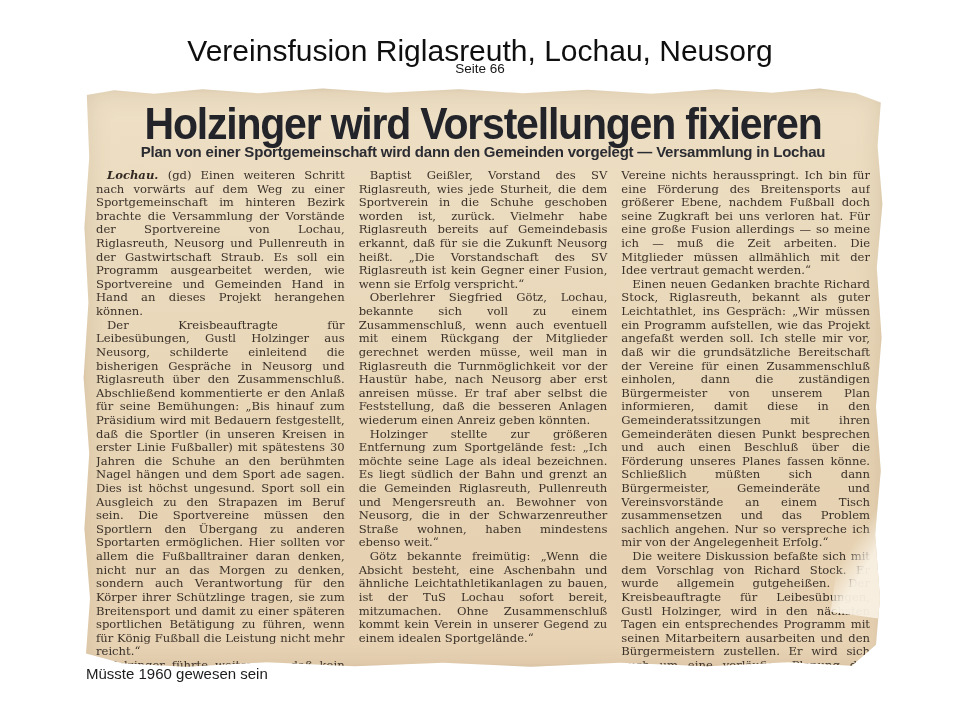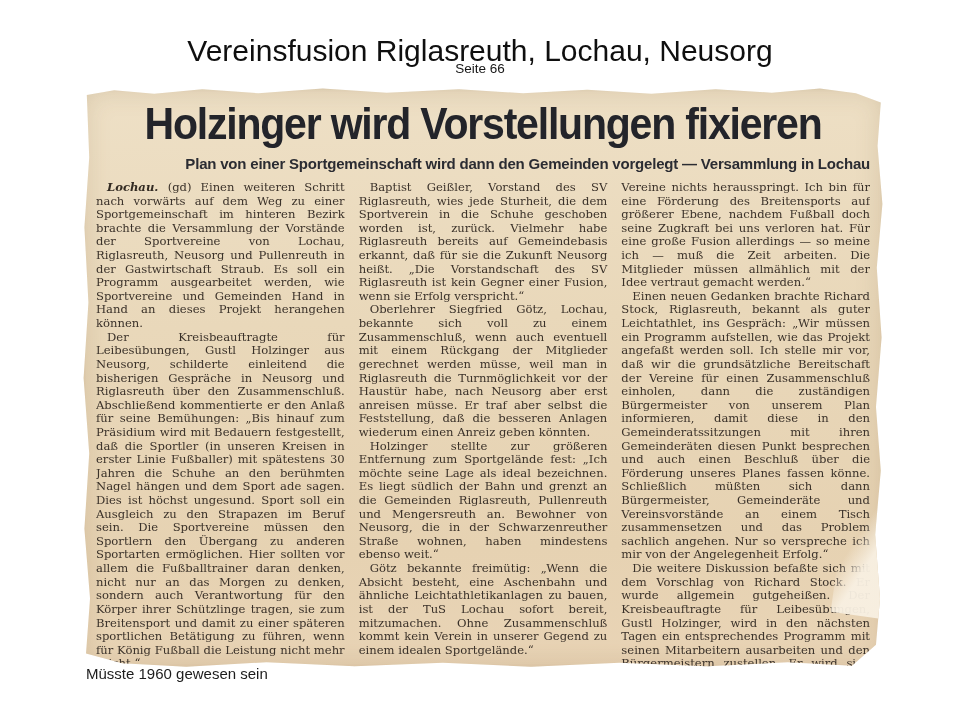--- a/index.html
+++ b/index.html
@@ -26,21 +26,21 @@
       1.0% 88%,0.3% 76%,0.9% 63%,0.2% 50%,0.8% 37%,0.3% 24%,0.9% 12%);
     padding:10px 14px 0 14px;box-sizing:border-box;}
   .paper-fold{position:absolute;right:-6px;top:418px;width:52px;height:110px;
     background:linear-gradient(115deg,rgba(248,240,226,.0) 30%,rgba(248,240,226,.95) 55%);
     transform:rotate(8deg);pointer-events:none;}
 
   .headline{margin-top:4px;text-align:center;
     font-family:"Liberation Sans",sans-serif;font-weight:700;
     font-size:41px;line-height:1.0;letter-spacing:-1.2px;color:#23242a;
     transform:scaleY(1.08);transform-origin:top center;}
-  .subheadline{margin-top:12px;text-align:right;font-weight:700;
+  .subheadline{text-align:center;font-weight:700;
     font-size:15px;color:#2b2c32;letter-spacing:-0.2px;}
 
   .columns{display:flex;gap:14px;margin-top:9px;height:498px;overflow:hidden;}
   .col{flex:1 1 0;text-align:justify;
     font-family:"DejaVu Serif","Liberation Serif",serif;
     font-size:11.6px;line-height:1.175;color:#3a3129;
     -webkit-hyphens:auto;hyphens:auto;}
   .col .art-p{margin:0;text-indent:11px;}
   .col .art-p.cont{text-indent:0;}
   .col .art-p b{font-weight:700;color:#322a22;font-style:italic;}

